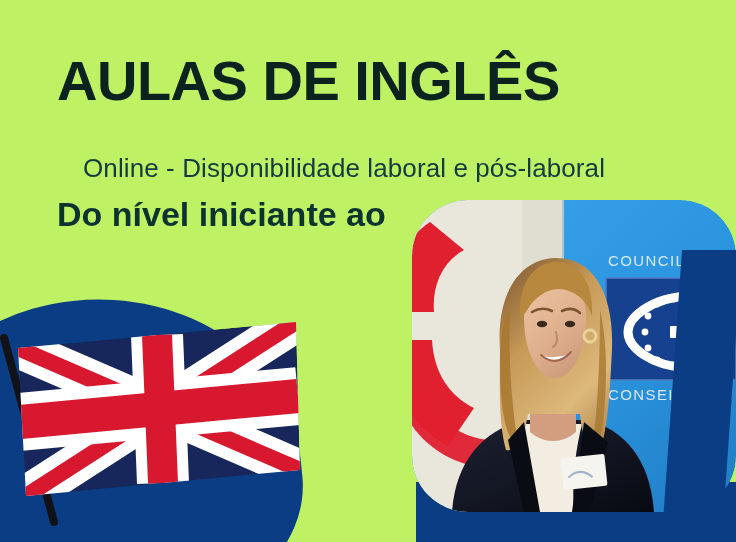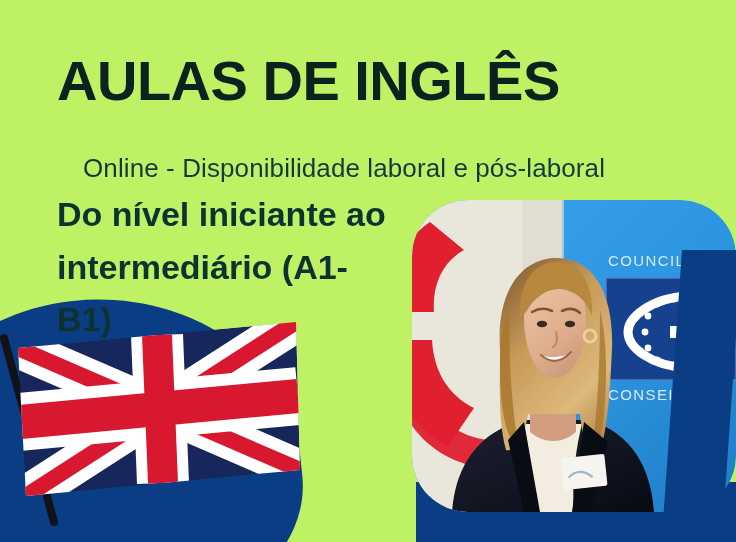--- a/index.html
+++ b/index.html
@@ -136,21 +136,20 @@
   <div class="navy-blob-left"></div>
   <div class="navy-bottom-left"></div>
   <div class="navy-bottom-right"></div>
 
   <h1 class="headline">AULAS DE INGLÊS</h1>
 
   <p class="subline">Online - Disponibilidade laboral e pós-laboral</p>
 
   <p class="levels">
     <span>Do nível iniciante ao</span>
-    <span>intermediário (A1-B1)</span>
   </p>
 
   <div class="photo-card">
     <span class="sr-only">Mulher sorrindo em frente ao painel do Conselho da Europa</span>
     <svg class="photo-svg" viewBox="0 0 324 312" preserveAspectRatio="xMidYMid slice">
       <defs>
         <linearGradient id="bgBlue" x1="0" y1="0" x2="1" y2="1">
           <stop offset="0%" stop-color="#3aa7ee"></stop>
           <stop offset="55%" stop-color="#2b95df"></stop>
           <stop offset="100%" stop-color="#1f7cc4"></stop>

